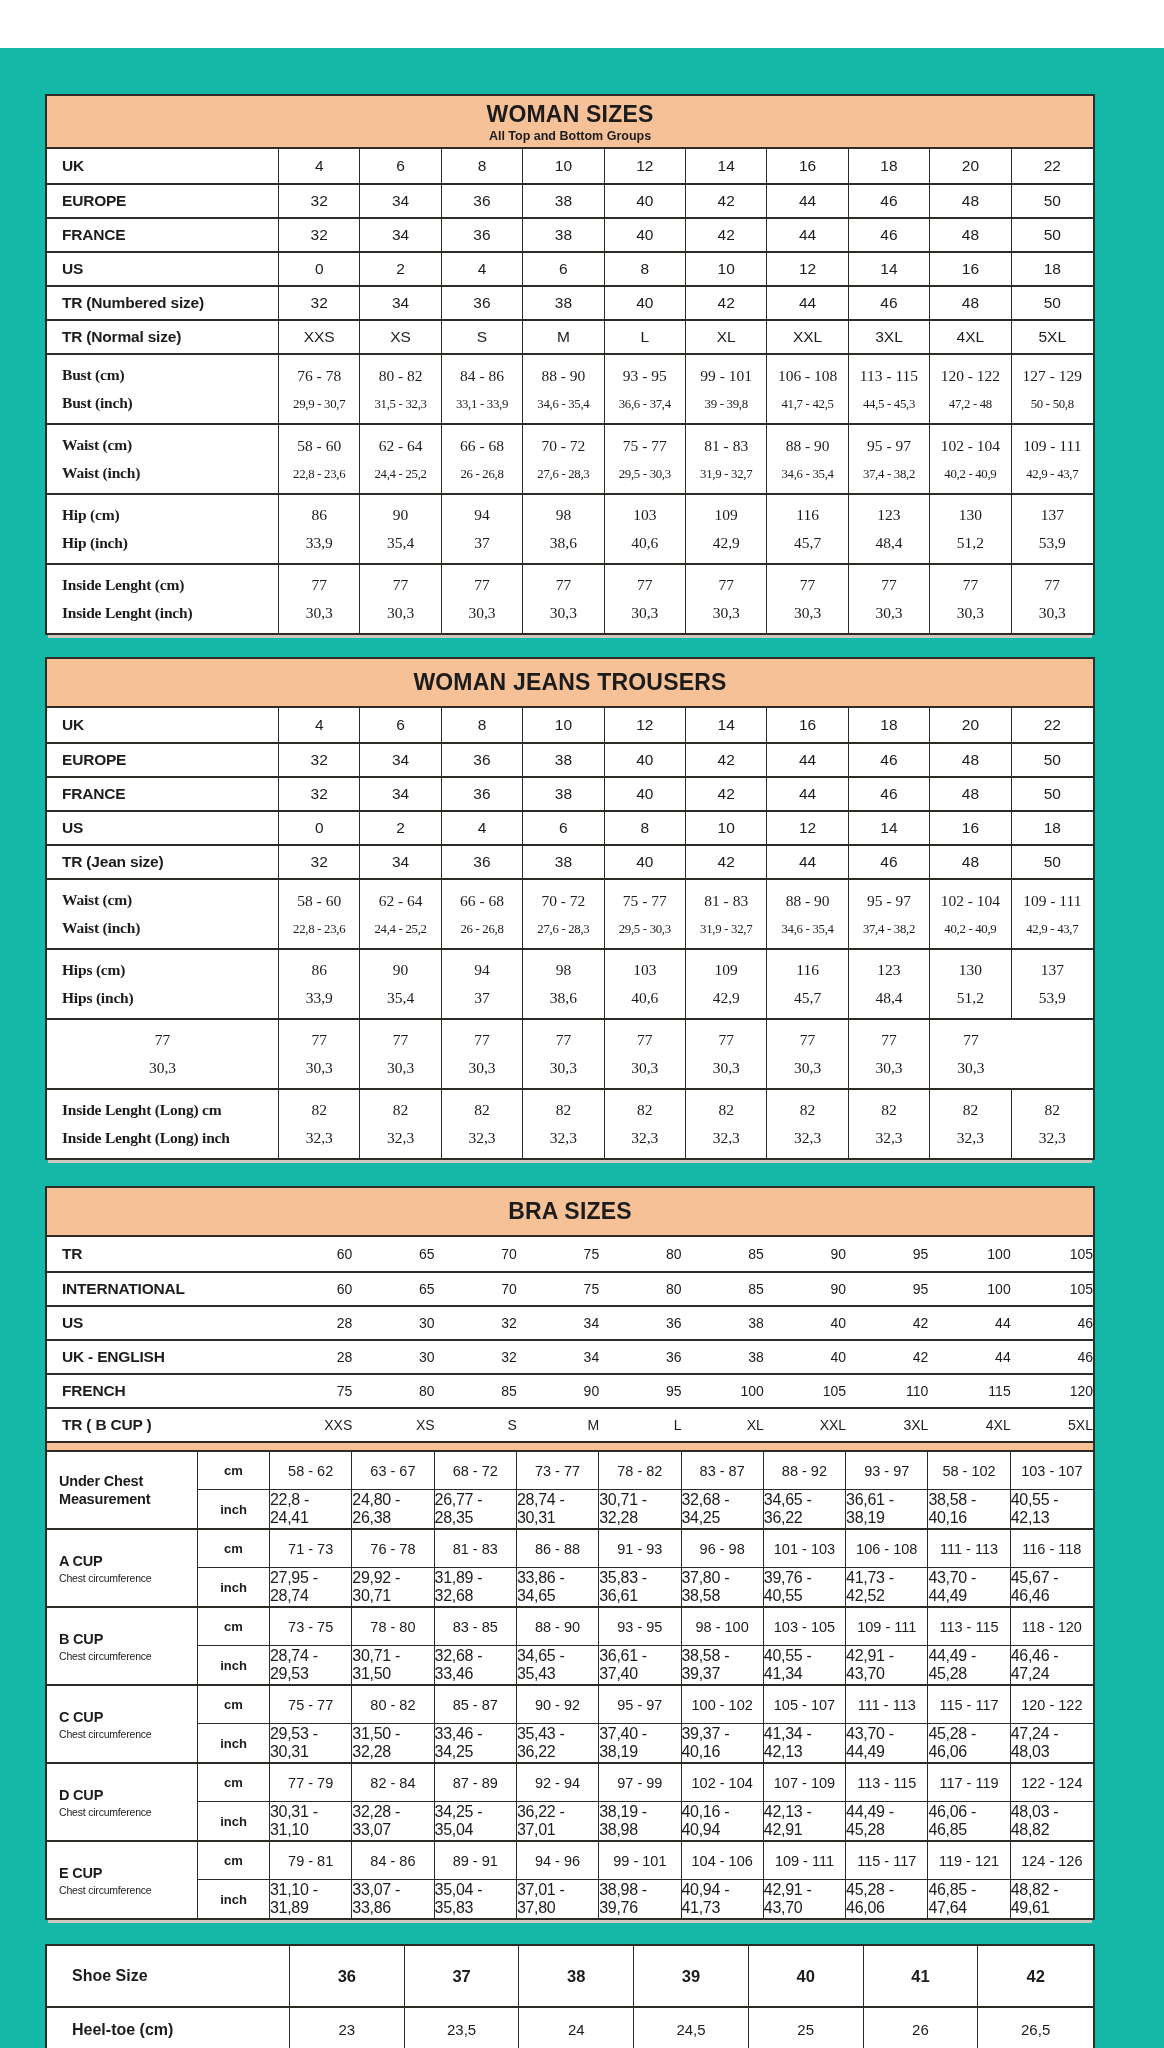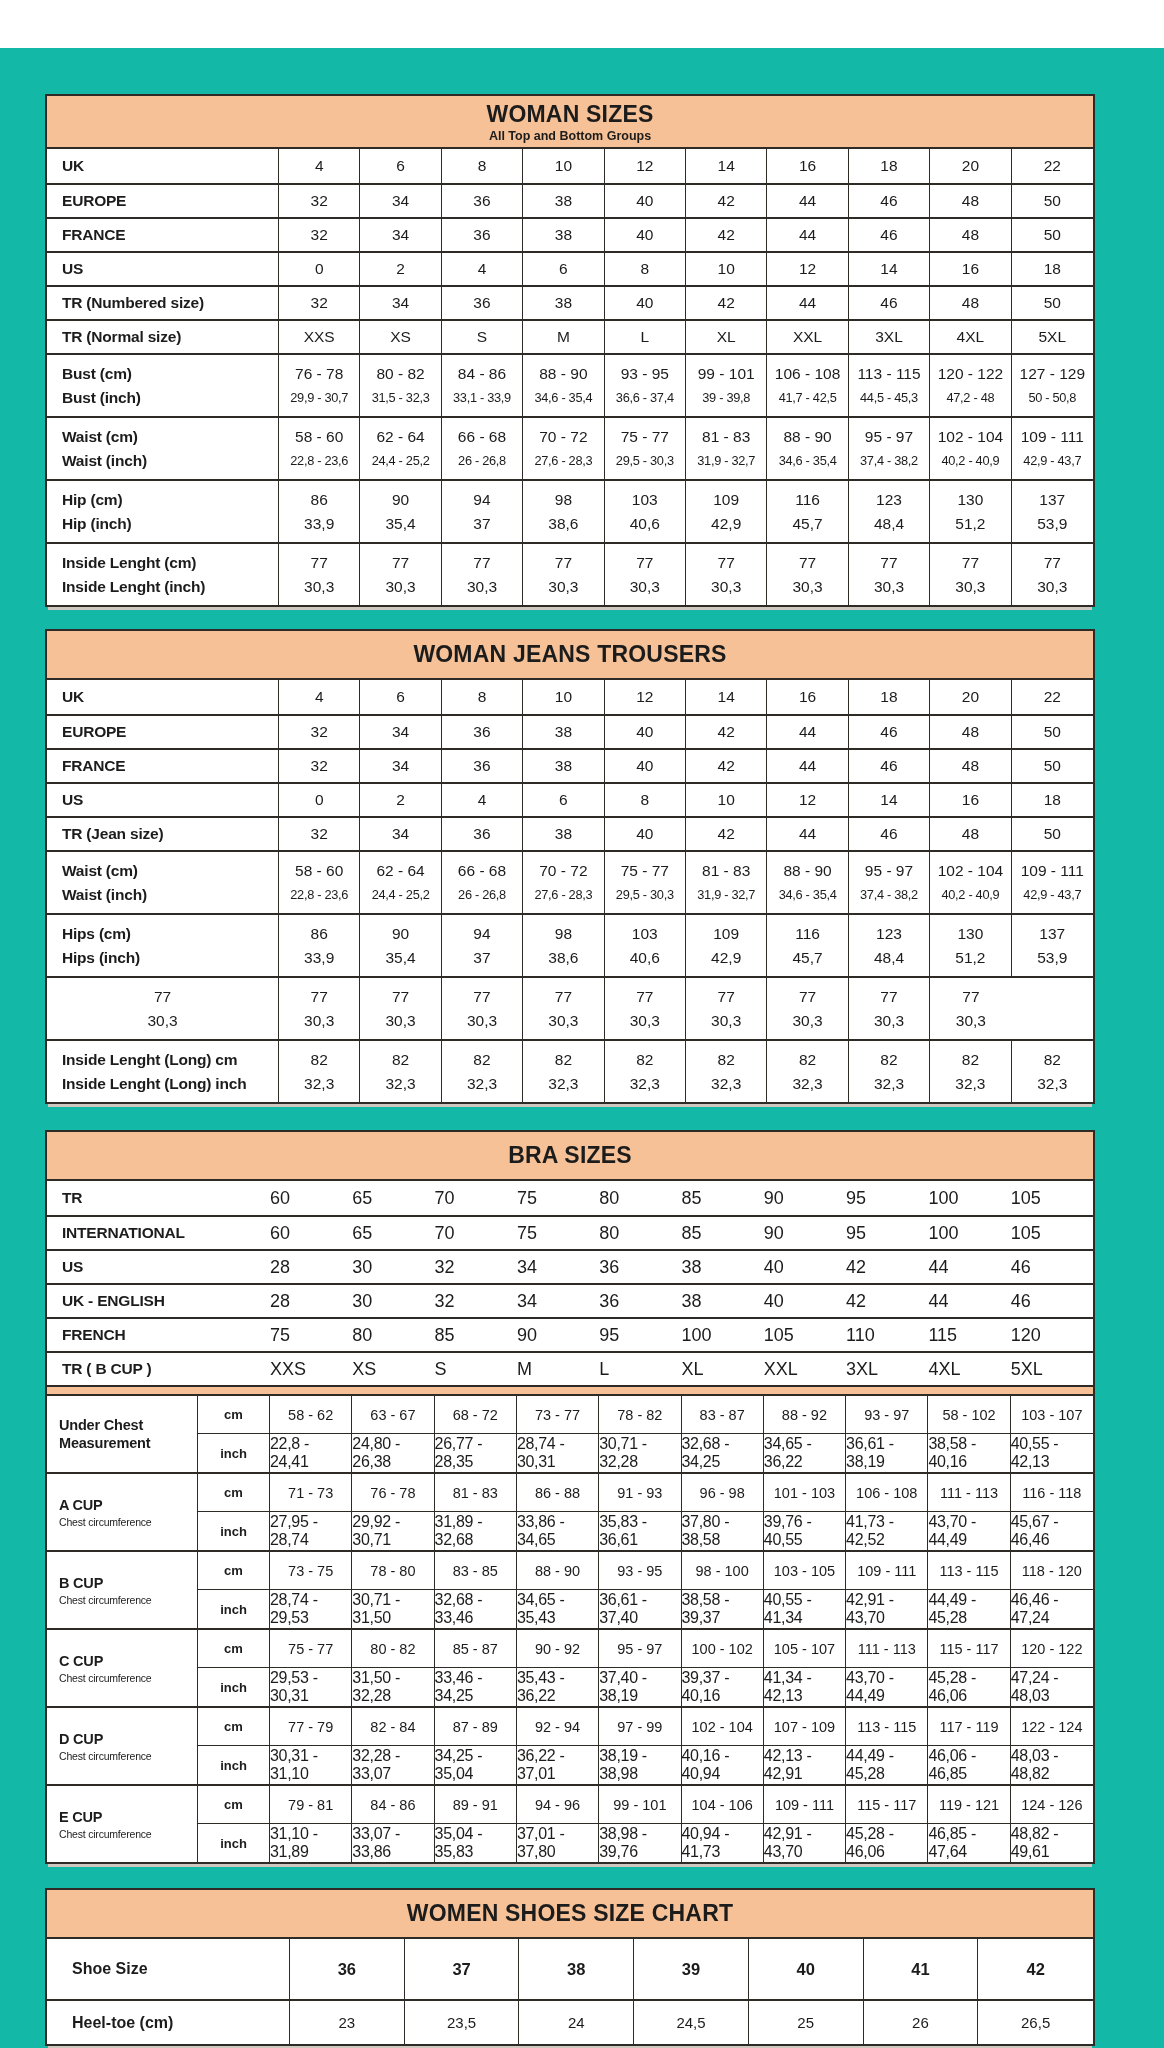--- a/index.html
+++ b/index.html
@@ -13,37 +13,37 @@
 
   .band{background:var(--accent);border-bottom:2.5px solid var(--bd);text-align:center;padding:5px 0 4px;}
   .band .tt{font-size:23px;font-weight:bold;letter-spacing:.2px;}
   .band .st{font-size:12.5px;font-weight:bold;margin-top:1px;}
   .band.single{padding:10px 0;}
 
   
   .t-row{display:grid;grid-template-columns:232px repeat(10,1fr);border-top:2px solid var(--bd);}
   .t-row:first-child{border-top:none;}
   .t-row.simple{height:34px;}
-  .t-row.group{height:63px;border-top:2.4px solid var(--bd);}
+  .t-row.group{height:70px;border-top:2.4px solid var(--bd);font-family:Liberation Serif, serif;}
   .lab{display:flex;align-items:center;padding-left:15px;font-weight:bold;font-size:15.5px;
        letter-spacing:-.2px;border-right:1.8px solid var(--bd);}
   .glab{flex-direction:column;align-items:flex-start;justify-content:space-around;padding:6px 4px 6px 15px;}
   .glab .l1,.glab .l2{line-height:1.1;}
   .val{display:flex;align-items:center;justify-content:center;font-size:15.5px;border-right:1.8px solid var(--bd);}
   .gval{flex-direction:column;justify-content:space-around;padding:6px 0;}
   .t-row > div:last-child{border-right:none;}
   .v1,.v2{line-height:1.1;}
   .v2.sm{font-size:12.8px;letter-spacing:-.3px;}
 
   
   .b-row{display:grid;grid-template-columns:223px repeat(10,1fr);height:34px;
          border-top:2.4px solid var(--bd);align-items:center;}
   .b-row:first-child{border-top:none;}
   .b-lab{padding-left:15px;font-weight:bold;font-size:15.5px;letter-spacing:-.2px;}
-  .b-val{text-align:left;font-size:18px;}
+  .b-val{text-align:right;font-size:14px;}
   .bra-sep{height:11px;background:var(--accent);border-top:2.4px solid var(--bd);border-bottom:2.4px solid var(--bd);}
 
   
   .cup-grid{display:grid;grid-template-columns:151px 72px repeat(10,1fr);grid-auto-rows:38px;
             border-top:2.4px solid var(--bd);}
   #bra-cups .cup-grid:first-child{border-top:none;}
   .cup-lab{display:flex;flex-direction:column;justify-content:center;padding-left:12px;
            border-right:1.8px solid var(--bd);}
   .cl1{font-weight:bold;font-size:14.5px;line-height:1.25;letter-spacing:-.2px;}
   .cl2{font-size:10.5px;margin-top:2px;letter-spacing:-.2px;}
@@ -843,23 +843,20 @@
           <div class="cup-val in">40,94 - 41,73</div>
           <div class="cup-val in">42,91 - 43,70</div>
           <div class="cup-val in">45,28 - 46,06</div>
           <div class="cup-val in">46,85 - 47,64</div>
           <div class="cup-val in">48,82 - 49,61</div>
         </div>
       </div>
   </section>
 
   <section class="tbl" id="t4">
-    <div class="band single">
-      <div class="tt">WOMEN SHOES SIZE CHART</div>
-    </div>
     <div id="sh-body">
         <div class="s-row big">
           <div class="s-lab">Shoe Size</div>
           <div class="s-val">36</div>
           <div class="s-val">37</div>
           <div class="s-val">38</div>
           <div class="s-val">39</div>
           <div class="s-val">40</div>
           <div class="s-val">41</div>
           <div class="s-val">42</div>

